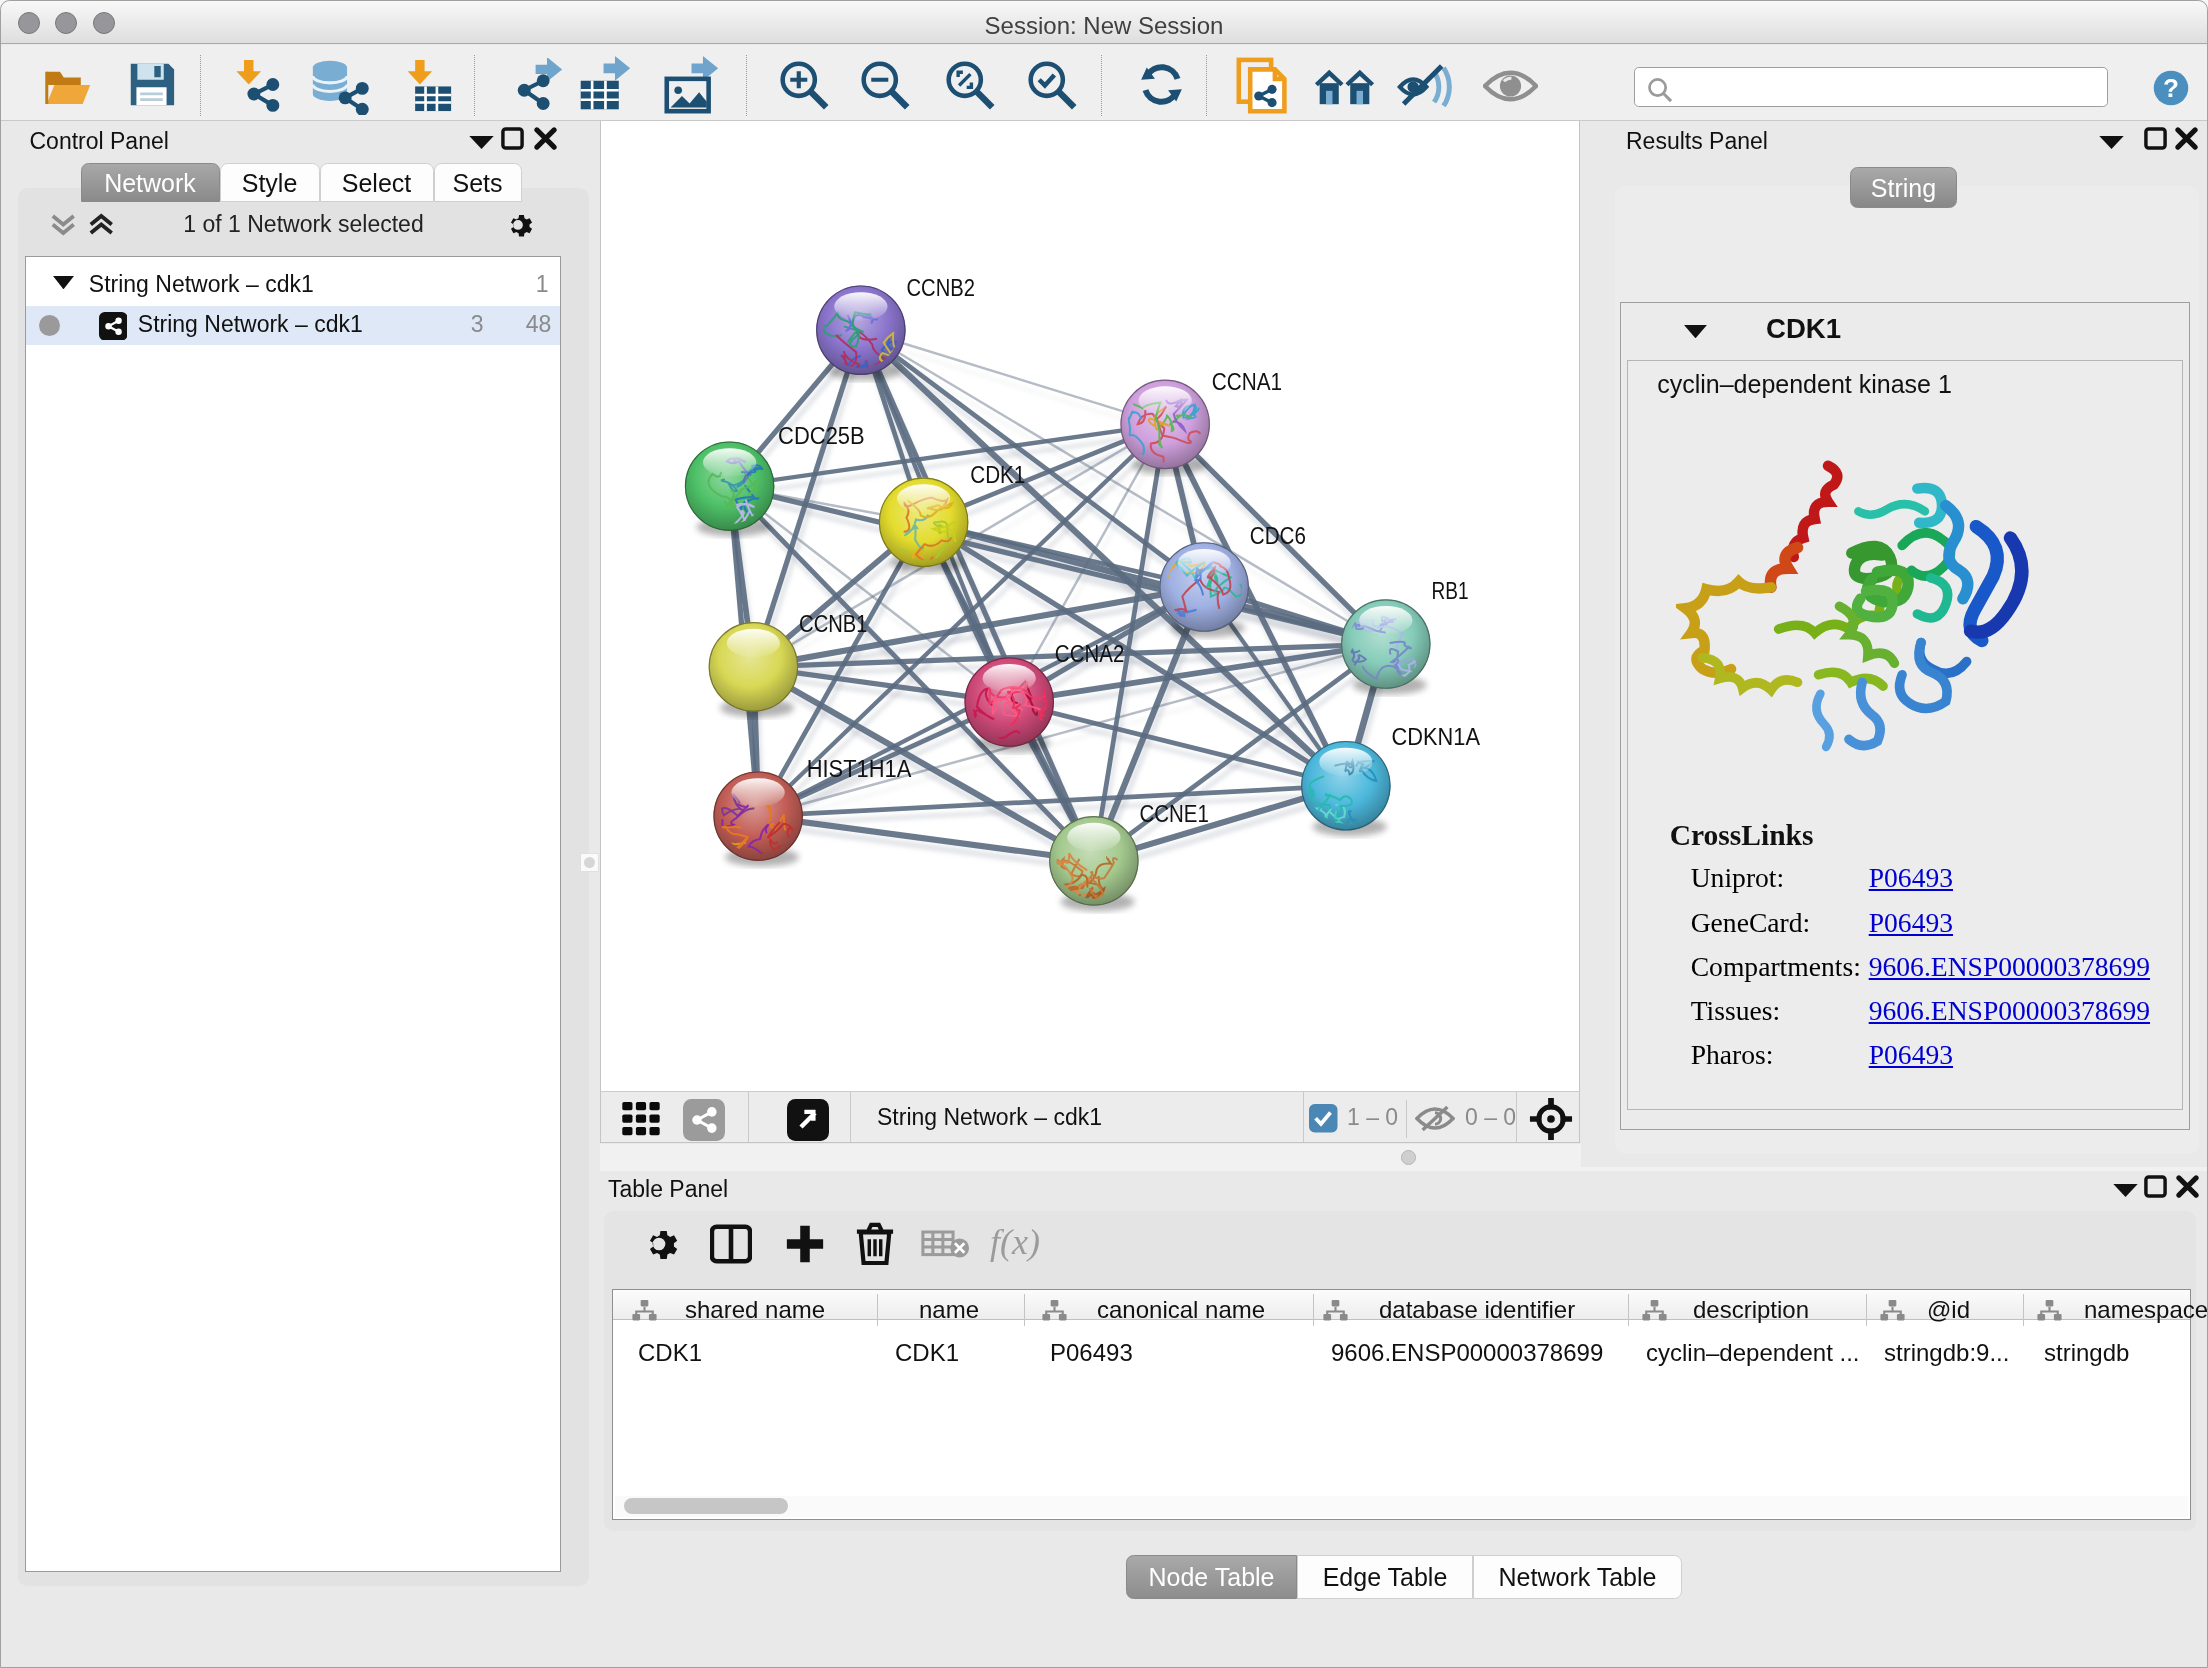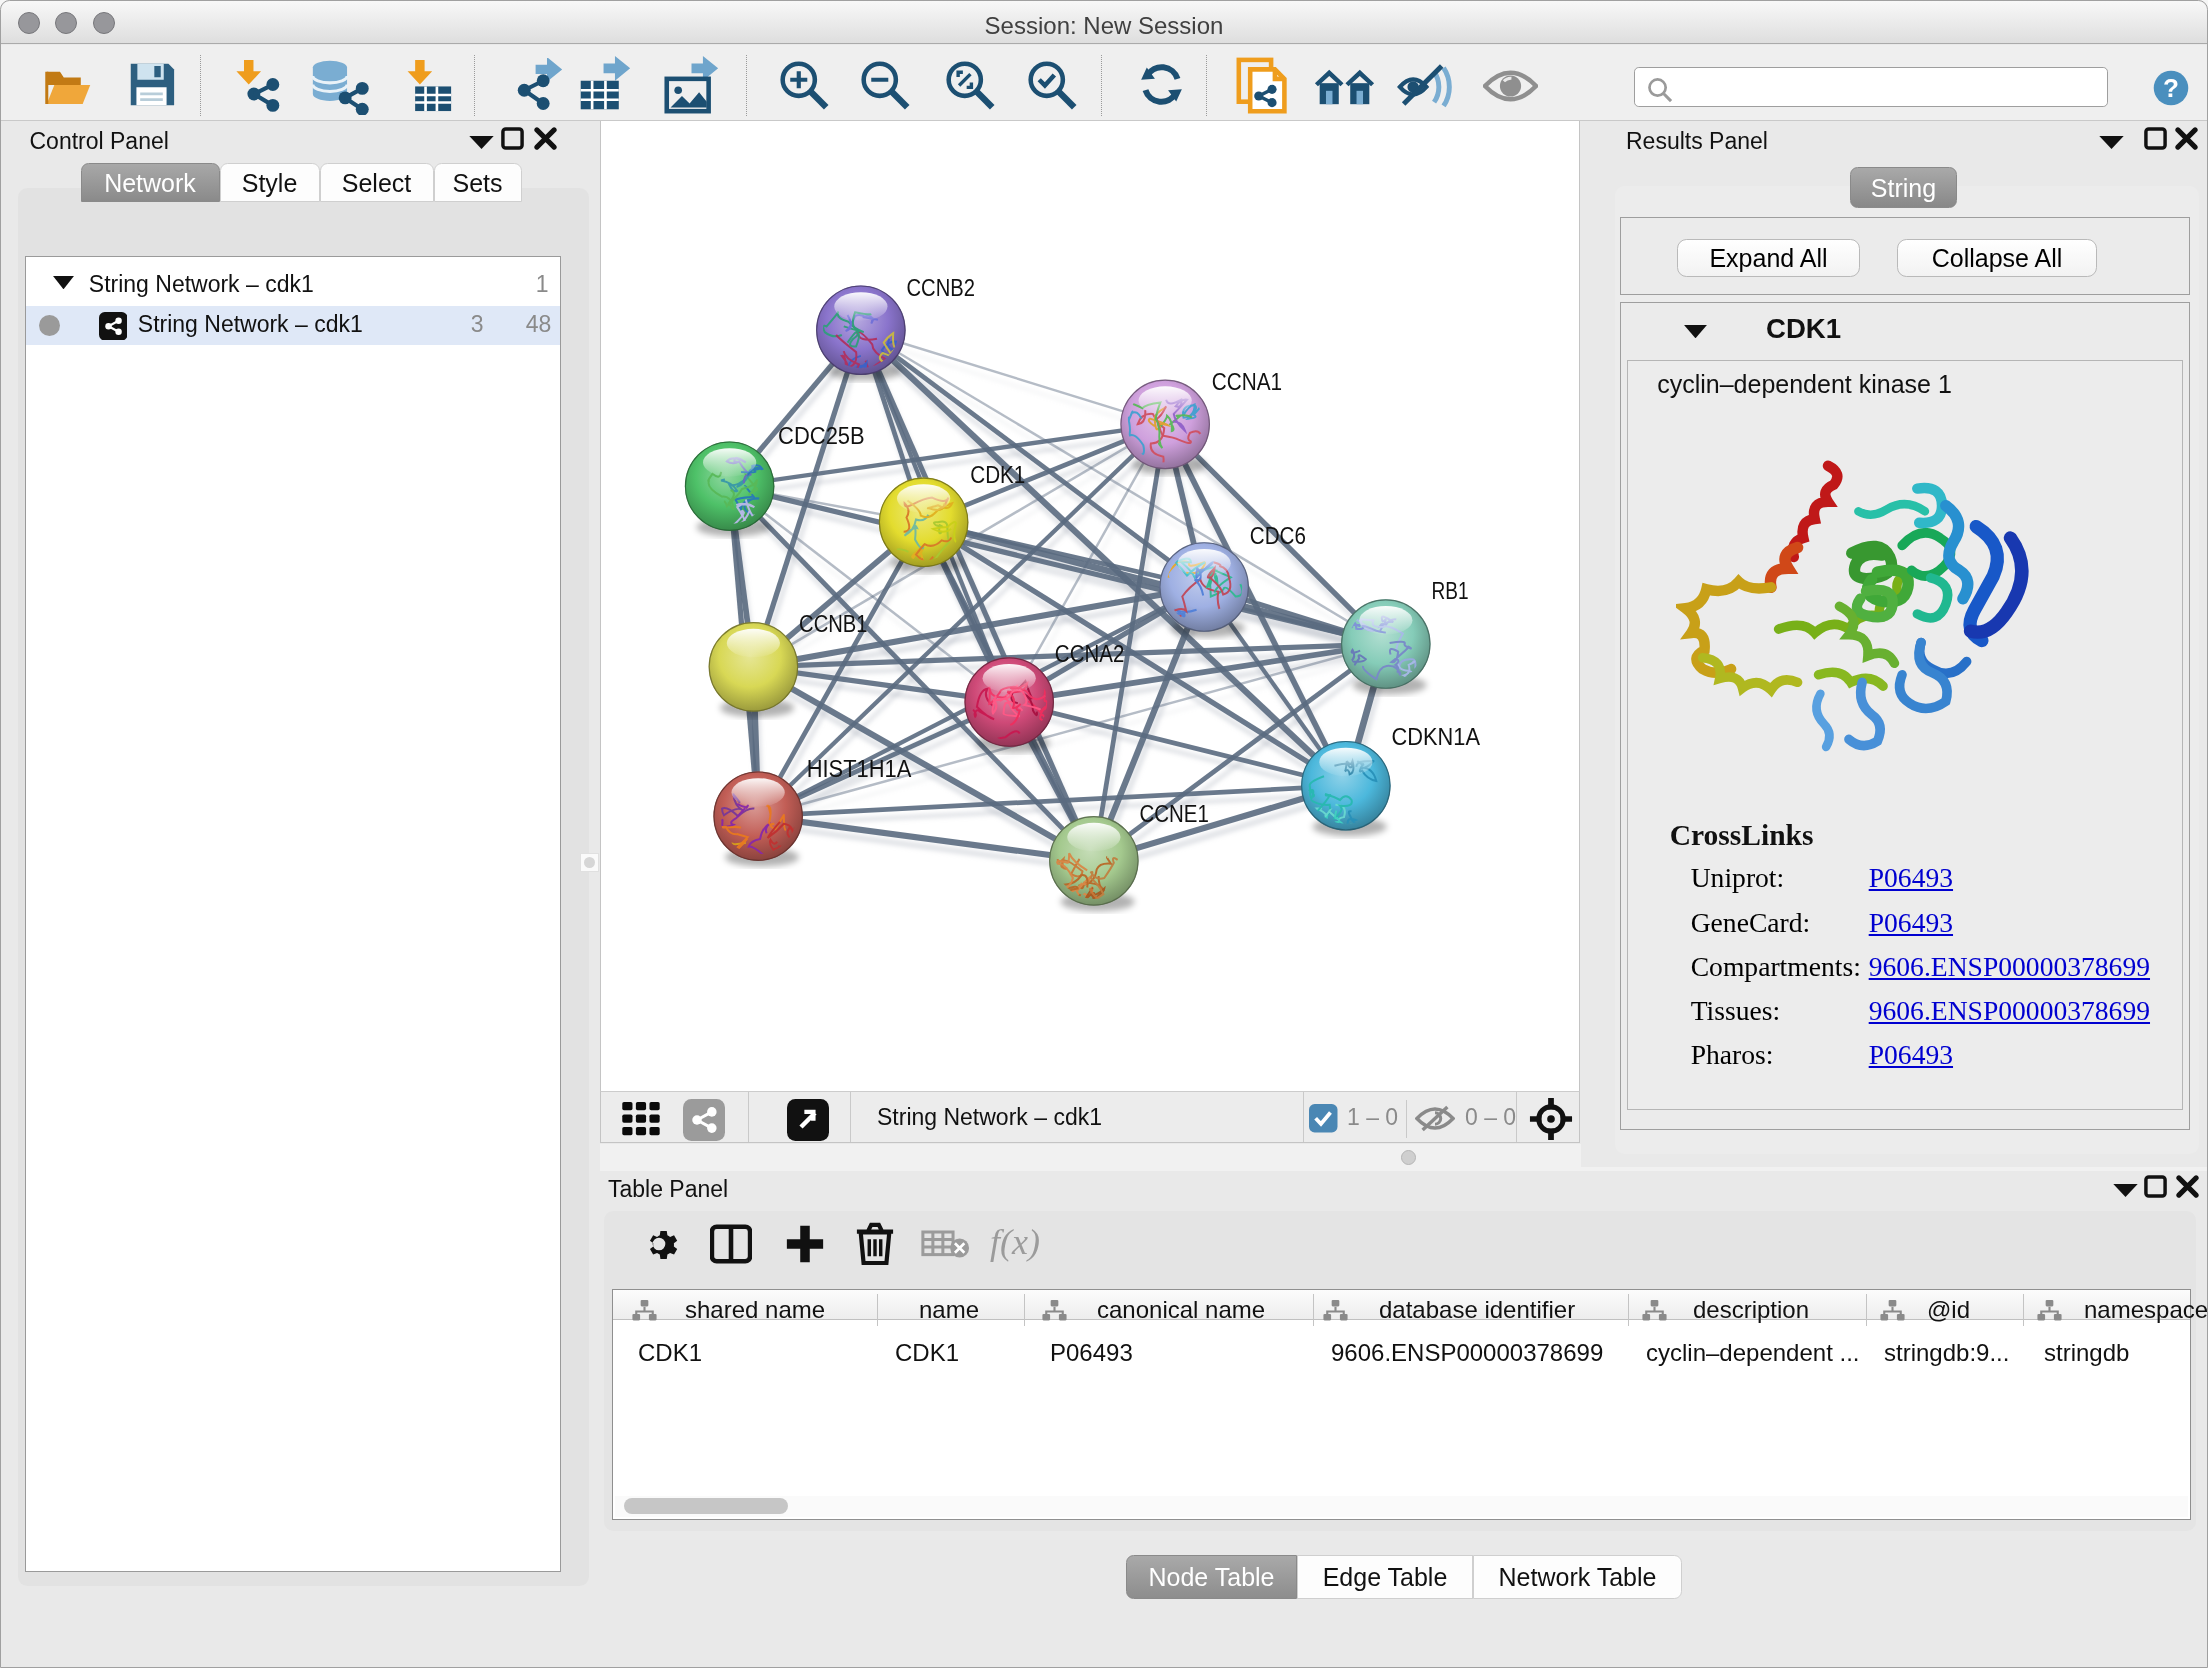--- a/index.html
+++ b/index.html
@@ -209,20 +209,38 @@
     <svg class="pctrl" style="left:523px;top:5.7px;" width="23" height="23" viewBox="0 0 12 12">
         <path d="M1.5 1.5 L10.5 10.5 M10.5 1.5 L1.5 10.5" stroke="#111" stroke-width="2.6" stroke-linecap="round"></path>
       </svg>
     <div class="tabbar">
       <div class="tab sel" style="left:70px;top:42px;width:139px;">Network</div>
       <div class="tab" style="left:209px;top:42px;width:100px;">Style</div>
       <div class="tab" style="left:309px;top:42px;width:114px;">Select</div>
       <div class="tab" style="left:423px;top:42px;width:88px;">Sets</div>
     </div>
     <div id="cpsub"></div>
+    <div id="cpbar">
+      <svg style="position:absolute;left:21px;top:11.4px;" width="28.5" height="25" viewBox="0 0 15 13">
+          <g fill="none" stroke="#8b8b8b" stroke-width="2">
+            <path d="M2 2 l5.5 4.5 L13 2"></path>
+            <path d="M2 6.5 l5.5 4.5 L13 6.5"></path>
+          </g>
+        </svg>
+      <svg style="position:absolute;left:59px;top:11.4px;" width="28.5" height="25" viewBox="0 0 15 13">
+          <g fill="none" stroke="#222" stroke-width="2">
+            <path d="M2 11 l5.5 -4.5 L13 11"></path>
+            <path d="M2 6.5 L7.5 2 L13 6.5"></path>
+          </g>
+        </svg>
+      <div style="position:absolute;left:0;width:100%;text-align:center;top:9.5px;">1 of 1 Network selected</div>
+      <svg style="position:absolute;left:474px;top:7.6px;" width="32" height="32" viewBox="0 0 24 24">
+          <path fill="#111" d="M12 8a4 4 0 1 0 0 8 4 4 0 0 0 0-8zm9.4 5.6l2.1 1.6-2 3.5-2.5-1a8 8 0 0 1-1.7 1l-.4 2.7h-4l-.4-2.7a8 8 0 0 1-1.7-1l-2.5 1-2-3.5 2.1-1.6a8 8 0 0 1 0-2l-2.1-1.6 2-3.5 2.5 1a8 8 0 0 1 1.7-1l.4-2.7h4l.4 2.7a8 8 0 0 1 1.7 1l2.5-1 2 3.5-2.1 1.6a8 8 0 0 1 0 2z" transform="scale(0.92) translate(1,1)"></path>
+        </svg>
+    </div>
     <div id="cplist">
       <div class="cprow" style="top:9.5px;">
         <svg style="position:absolute;left:27px;top:9.5px;" width="21" height="13.3" viewBox="0 0 11 7">
             <path d="M0 0 h11 l-5.5 7 z" fill="#111"></path>
           </svg>
         <span style="position:absolute;left:63px;top:4.8px;">String Network – cdk1</span>
         <span style="position:absolute;left:510px;top:4.8px;color:#8a8a8a;">1</span>
       </div>
       <div class="cprow" style="top:49px;background:#dfe8f7;">
         <circle></circle>
@@ -683,24 +701,20 @@
         <path d="M0 1 h13 l-6.5 7 z" fill="#111"></path>
       </svg>
     <svg class="pctrl" style="left:563px;top:5.7px;" width="23" height="23" viewBox="0 0 12 12">
         <rect x="1" y="1" width="10" height="10" fill="none" stroke="#111" stroke-width="1.8" rx="1.5"></rect>
       </svg>
     <svg class="pctrl" style="left:594px;top:5.7px;" width="23" height="23" viewBox="0 0 12 12">
         <path d="M1.5 1.5 L10.5 10.5 M10.5 1.5 L1.5 10.5" stroke="#111" stroke-width="2.6" stroke-linecap="round"></path>
       </svg>
     <div style="position:absolute;z-index:3;left:269px;top:46px;width:107px;height:41px;background:linear-gradient(#a9a9a9,#888888);border:1px solid #8a8a8a;border-radius:7.6px;color:#fff;font-size:25px;text-align:center;line-height:40px;">String</div>
     <div style="position:absolute;left:34px;top:65px;width:584px;height:968px;background:#ececec;border-radius:9.5px;"></div>
-    <div style="position:absolute;left:39px;top:96px;width:570px;height:78px;background:#ebebeb;border:1px solid #9e9e9e;">
-      <div style="position:absolute;left:56px;top:21px;width:183px;height:38px;background:linear-gradient(#ffffff,#f2f2f2);border:1px solid #b9b9b9;border-radius:9.5px;font-size:25px;text-align:center;line-height:36px;">Expand All</div>
-      <div style="position:absolute;left:276px;top:21px;width:200px;height:38px;background:linear-gradient(#ffffff,#f2f2f2);border:1px solid #b9b9b9;border-radius:9.5px;font-size:25px;text-align:center;line-height:36px;">Collapse All</div>
-    </div>
     <div style="position:absolute;left:39px;top:181px;width:570px;height:828px;background:#ebebeb;border:1px solid #9e9e9e;">
       <svg style="position:absolute;left:63px;top:21px;" width="23" height="14.3" viewBox="0 0 12 7.5">
           <path d="M0 0.5 h12 l-6 7 z" fill="#111"></path>
         </svg>
       <div style="position:absolute;left:145px;top:9.5px;font-size:27.6px;font-weight:bold;color:#111;">CDK1</div>
       <div style="position:absolute;left:5.7px;top:57px;width:556px;height:750px;background:#ececec;border:1px solid #b5b5b5;">
         <div style="position:absolute;left:29.5px;top:8.6px;font-size:25px;color:#111;">cyclin–dependent kinase 1</div>
         <div style="position:absolute;left:48px;top:95px;"><svg width="361" height="314" viewBox="0 0 380 330">
 <path d="M160 10 q16 8 6 20 q-14 6 -6 18 q-18 0 -14 18 q-16 2 -12 20 q-14 4 -10 20" fill="none" stroke="#c01818" stroke-width="11" stroke-linecap="round"></path>
 <path d="M128 96 q-20 6 -10 22 q-22 0 -18 20" fill="none" stroke="#d04818" stroke-width="12" stroke-linecap="round"></path>

